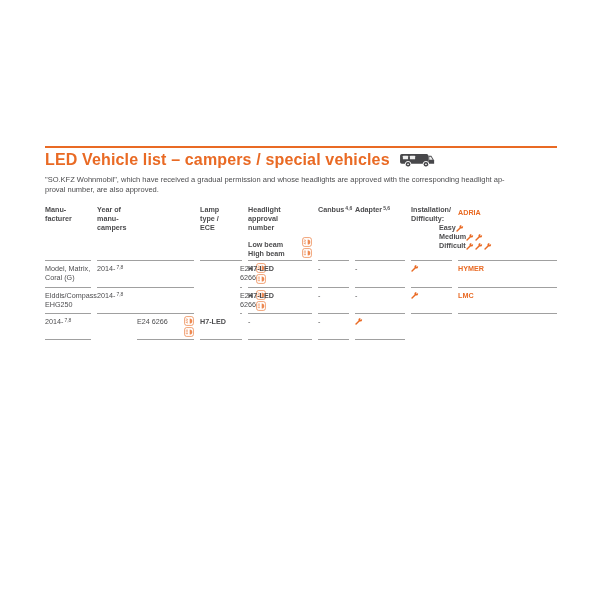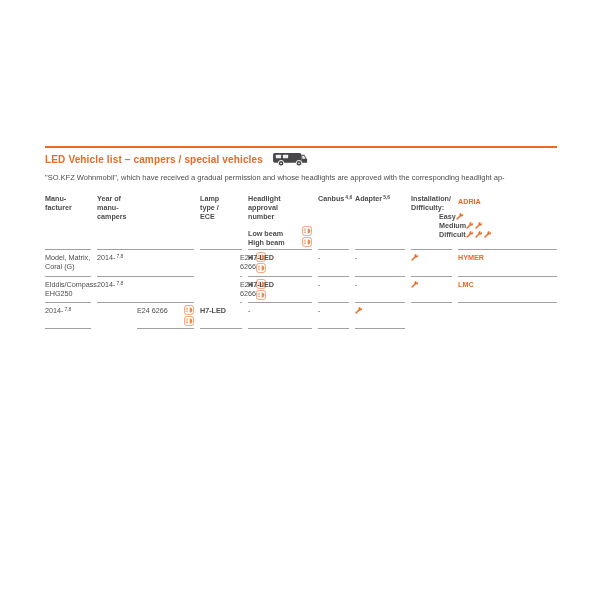--- a/index.html
+++ b/index.html
@@ -9,21 +9,21 @@
   }
   html,body{margin:0;padding:0;}
   body{
     width:600px;height:600px;background:#ffffff;
     font-family:"Liberation Sans","DejaVu Sans",sans-serif;
     color:var(--text);position:relative;overflow:hidden;
   }
   .content{position:absolute;left:45px;top:146px;width:512px;}
   .toprule{height:2px;background:var(--accent);}
   .titlebar{display:flex;align-items:center;gap:9px;margin-top:3px;}
-  .title{font-size:10px;font-weight:700;color:var(--accent);letter-spacing:.15px;}
+  .title{font-size:16px;font-weight:700;color:var(--accent);letter-spacing:.15px;}
   .camper{display:inline-flex;}
   .intro{font-size:7.5px;line-height:9.5px;margin-top:6px;color:var(--text);}
   
   .tbl{
     margin-top:11px;display:grid;
     grid-template-columns:46px 97px 42px 64px 31px 50px 41px 99px;
     grid-template-rows:56px 27px 26px 26px;
     column-gap:6px;font-size:7.2px;line-height:9px;
   }
   .hcell{font-weight:700;border-bottom:1px solid var(--line);height:100%;box-sizing:border-box;position:relative;}
@@ -61,20 +61,21 @@
     <circle cx="9.5" cy="13" r="3" fill="#47474A" stroke="#ffffff" stroke-width="1"></circle>
     <circle cx="9.5" cy="13" r=".9" fill="#ffffff"></circle>
     <circle cx="28.5" cy="13" r="3" fill="#47474A" stroke="#ffffff" stroke-width="1"></circle>
     <circle cx="28.5" cy="13" r=".9" fill="#ffffff"></circle>
   </svg>
 </span>
   </div>
 
   <div class="intro">
     <div>"SO.KFZ Wohnmobil", which have received a gradual permission and whose headlights are approved with the corresponding headlight ap-</div>
+    <div>proval number, are also approved.</div>
   </div>
 
   <div class="tbl">
 
     <div class="hcell">
       <div>Manu-</div>
       <div>facturer</div>
     </div>
     <div class="hcell">
       <div>Year of</div>

